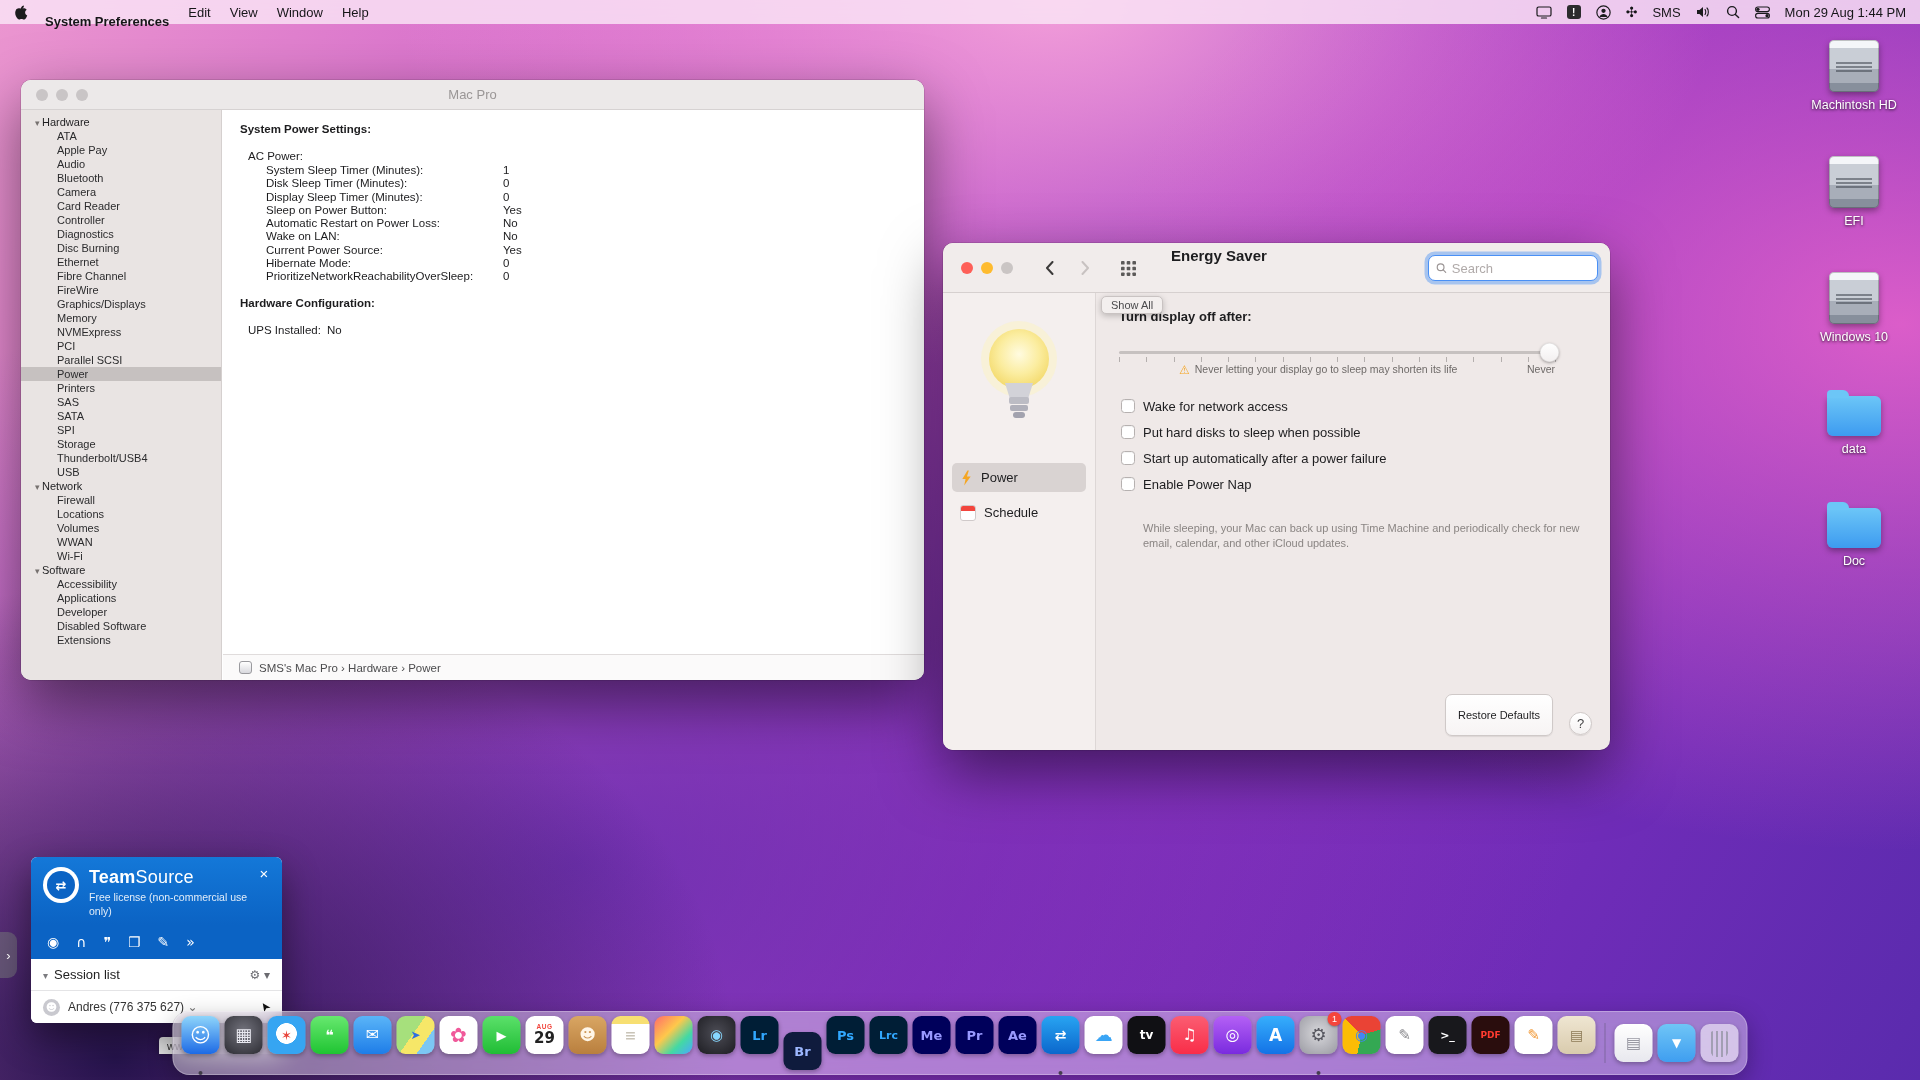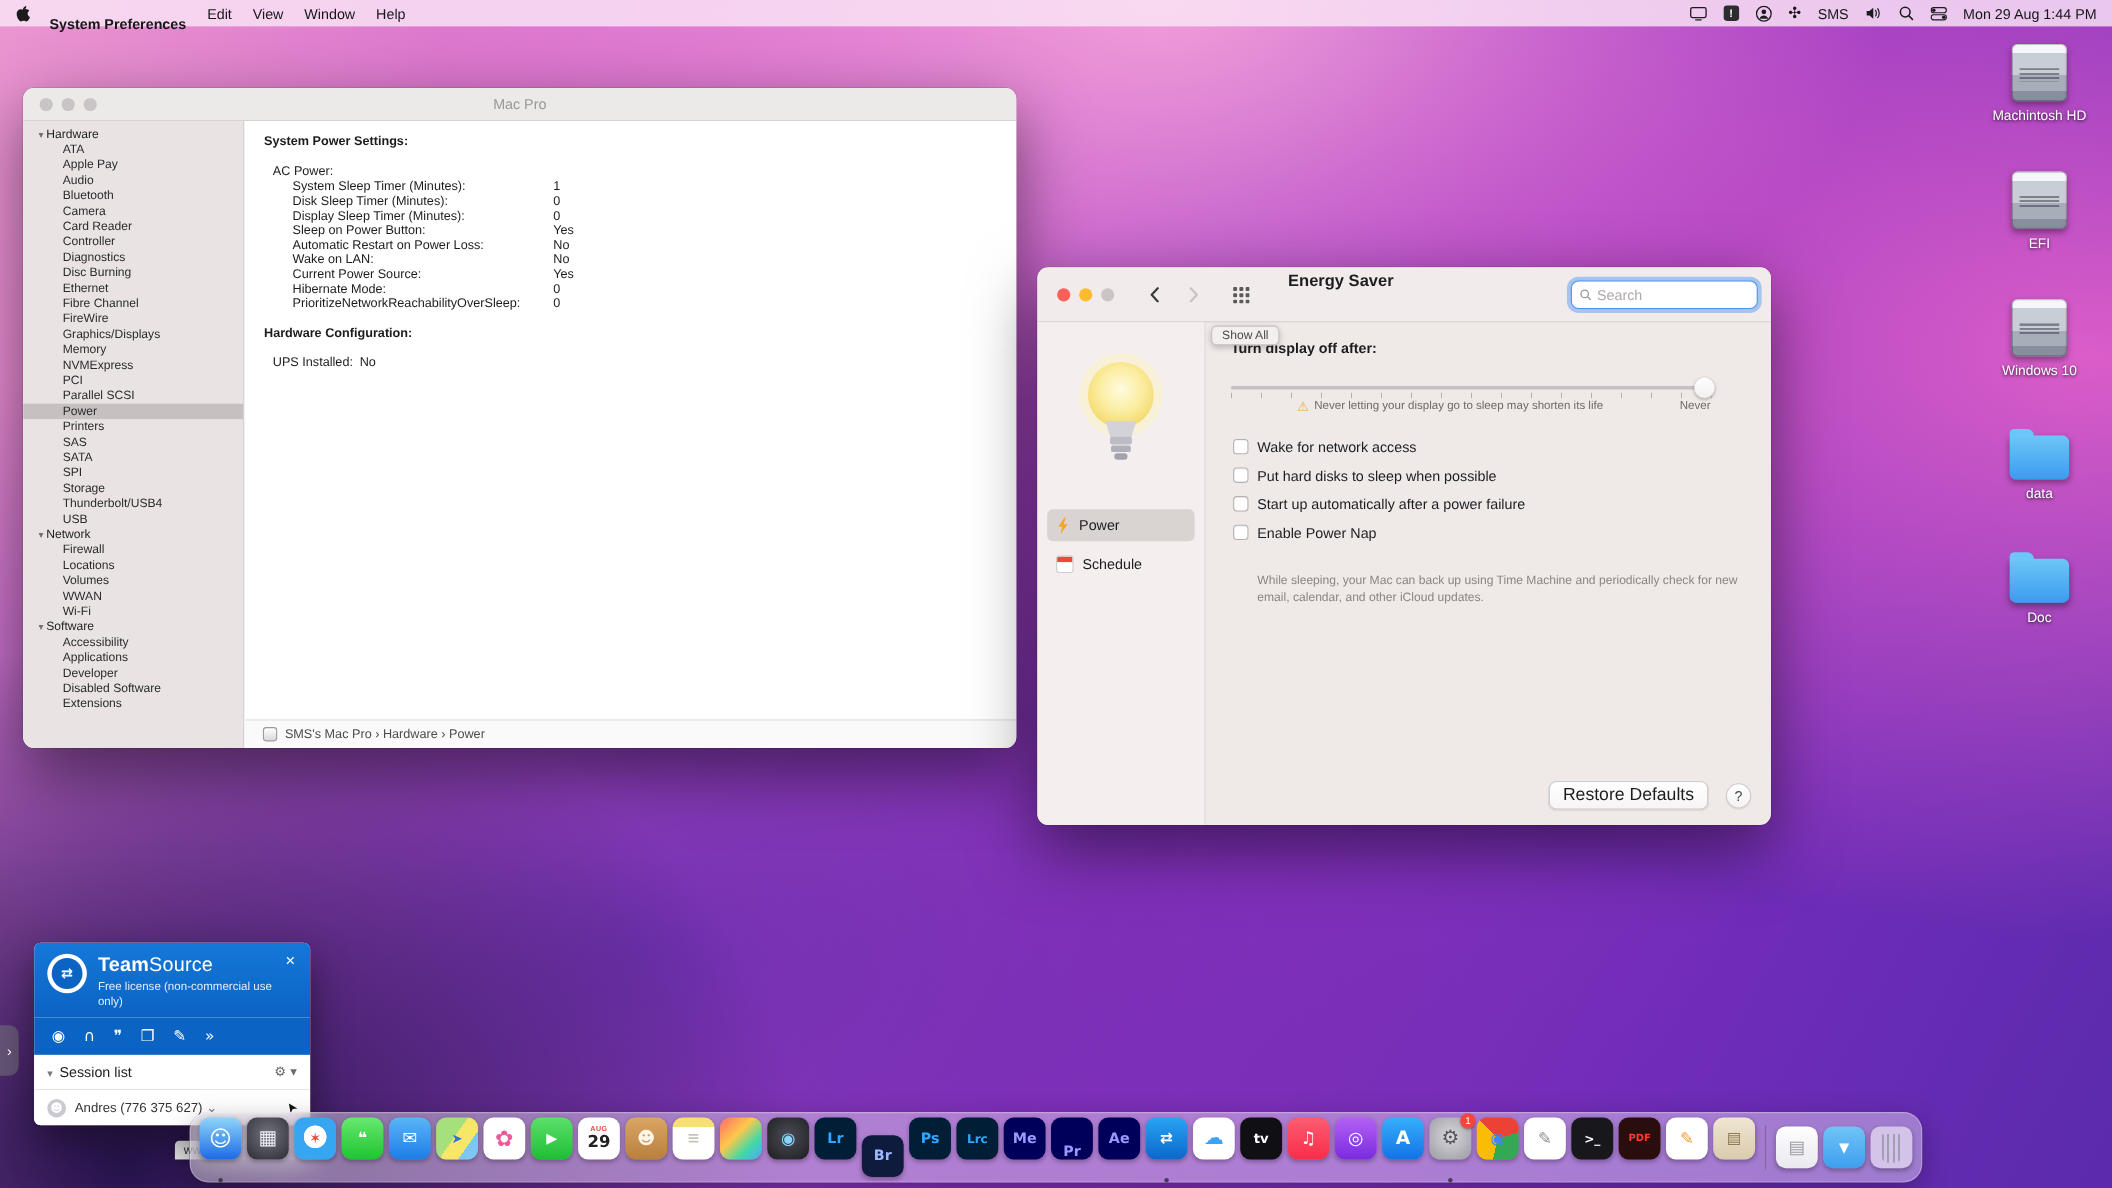--- a/index.html
+++ b/index.html
@@ -108,23 +108,23 @@
     background:linear-gradient(180deg,#ffffff,#f2efef); box-shadow:0 1px 3px rgba(0,0,0,.35), inset 0 0 0 0.5px rgba(0,0,0,.12); }
   .es-never { position:absolute; left:430px; top:70px; font-size:10.5px; color:#6e6a68; }
   .es-warning { position:absolute; left:82px; top:70px; font-size:10.5px; color:#6e6a68;
     display:flex; gap:5px; }
   .warning-icon::before { content:"⚠"; color:#f5a623; font-size:12px; font-family:"DejaVu Sans",sans-serif; }
   .es-checks { position:absolute; left:24px; top:100px; }
   .es-check { display:flex; align-items:center; gap:8px; height:26px; font-size:13px; color:#1d1d1f; }
   .cbox { width:14px; height:14px; background:#fff; border:1px solid #b6b1b0; border-radius:3.5px;
     box-shadow:inset 0 1px 1px rgba(0,0,0,.05); flex:0 0 auto; }
   .es-note { position:absolute; left:46px; top:228px; width:452px; font-size:11px; line-height:1.35; color:#8a8583; }
-  .es-restore { position:absolute; right:57px; bottom:14px; height:26px; padding:0 12px;
+  .es-restore { position:absolute; right:57px; bottom:14px; height:42px; padding:0 12px;
     background:linear-gradient(180deg,#ffffff,#f7f4f4); border:1px solid #cfc9c8; border-radius:7px;
-    font-size:16px; color:#1d1d1f; display:flex; align-items:center;
+    font-size:11px; color:#1d1d1f; display:flex; align-items:center;
     box-shadow:0 1px 1px rgba(0,0,0,.08); font-family:"Liberation Sans",sans-serif; }
   .es-help { position:absolute; right:18px; bottom:15px; width:23px; height:23px; border-radius:50%;
     background:linear-gradient(180deg,#ffffff,#f5f2f2); border:1px solid #cfc9c8;
     box-shadow:0 1px 1px rgba(0,0,0,.08); display:flex; align-items:center; justify-content:center;
     font-size:13px; color:#454547; }
 
   
   .tv-panel { position:absolute; left:31px; top:857px; width:251px; z-index:30; border-radius:6px;
     overflow:hidden; box-shadow:0 14px 36px rgba(0,0,0,.45); background:#fff; }
   .tv-header { height:68px; background:linear-gradient(180deg,#1478d8,#0b63c4); position:relative;
@@ -847,21 +847,21 @@
         <div class="dock-item">
           <div class="tile" style="background: rgb(0, 0, 91);">
 
             <span class="glyph" style="color: rgb(153, 153, 255); font-size: 13px;">Me</span>
 
           </div>
 
         </div>
 
         <div class="dock-item">
-          <div class="tile" style="background: rgb(0, 0, 91); justify-content: flex-end;">
+          <div class="tile" style="background: rgb(0, 0, 91);">
 
             <span class="glyph" style="color: rgb(153, 153, 255); font-size: 13px;">Pr</span>
 
           </div>
 
         </div>
 
         <div class="dock-item">
           <div class="tile" style="background: rgb(0, 0, 91);">
 

